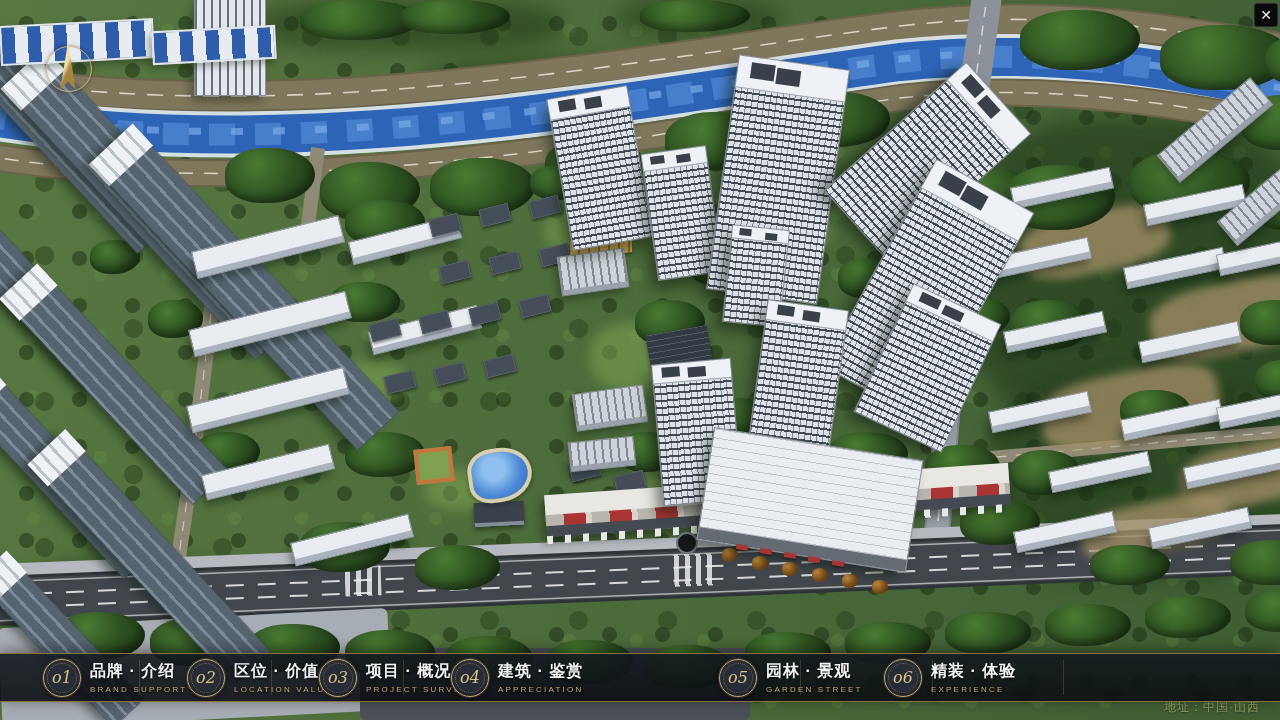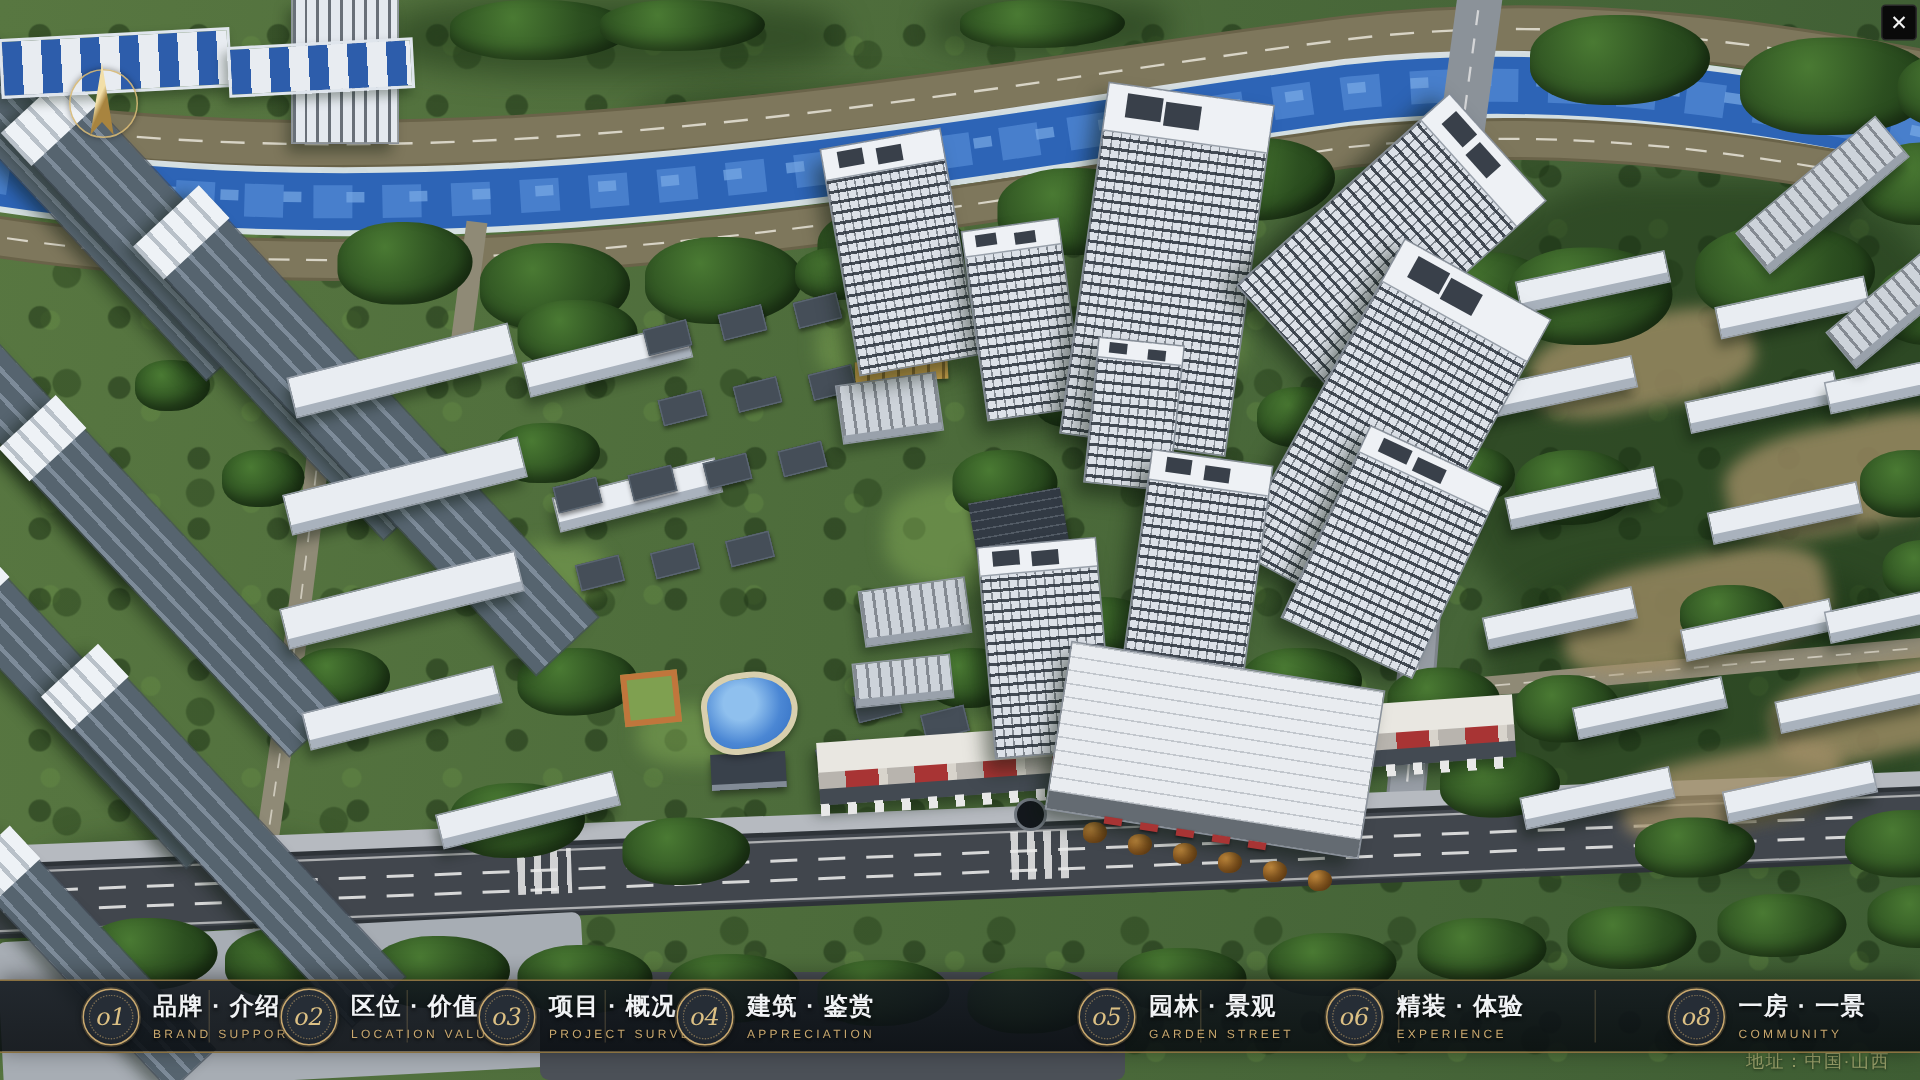--- a/index.html
+++ b/index.html
@@ -342,21 +342,21 @@
   </button>
 
   <div class="navbar">
     <div class="sep" style="left:139px"></div>
     <div class="sep" style="left:271px"></div>
     <div class="sep" style="left:403px"></div>
     <div class="sep" style="left:800px"></div>
     <div class="sep" style="left:932px"></div>
     <div class="sep" style="left:1063px"></div>
 
-    <div class="nav-item" style="left:55px">
+    <div class="nav-item" style="left:43px">
       <div class="badge">o1</div>
       <div class="labels">
           <span class="zh">品牌 · 介绍</span>
       <span class="en">BRAND SUPPORT</span>
         </div>
     </div>
     <div class="nav-item" style="left:187px">
       <div class="badge">o2</div>
       <div class="labels">
           <span class="zh">区位 · 价值</span>
@@ -384,24 +384,17 @@
       <span class="en">GARDEN STREET</span>
         </div>
     </div>
     <div class="nav-item" style="left:884px">
       <div class="badge">o6</div>
       <div class="labels">
           <span class="zh">精装 · 体验</span>
       <span class="en">EXPERIENCE</span>
         </div>
     </div>
-    <div class="nav-item" style="left:1112px">
-      <div class="badge">o8</div>
-      <div class="labels">
-          <span class="zh">一房 · 一景</span>
-      <span class="en">COMMUNITY</span>
-        </div>
-    </div>
   </div>
 
 
   <div class="address">地址：中国·山西</div>
 </div>
 
 </body></html>

